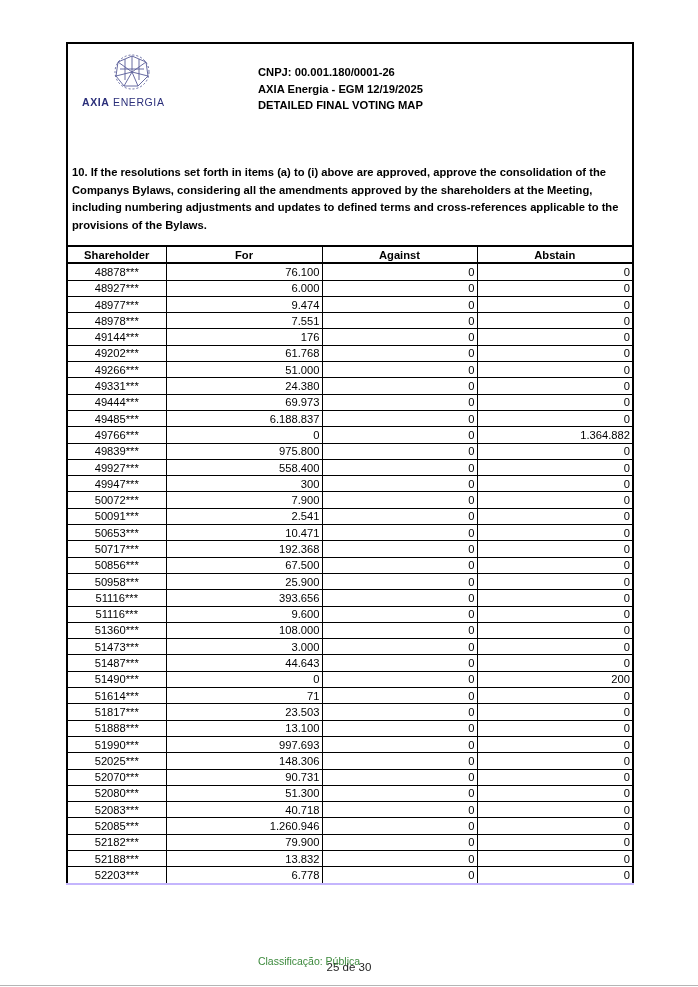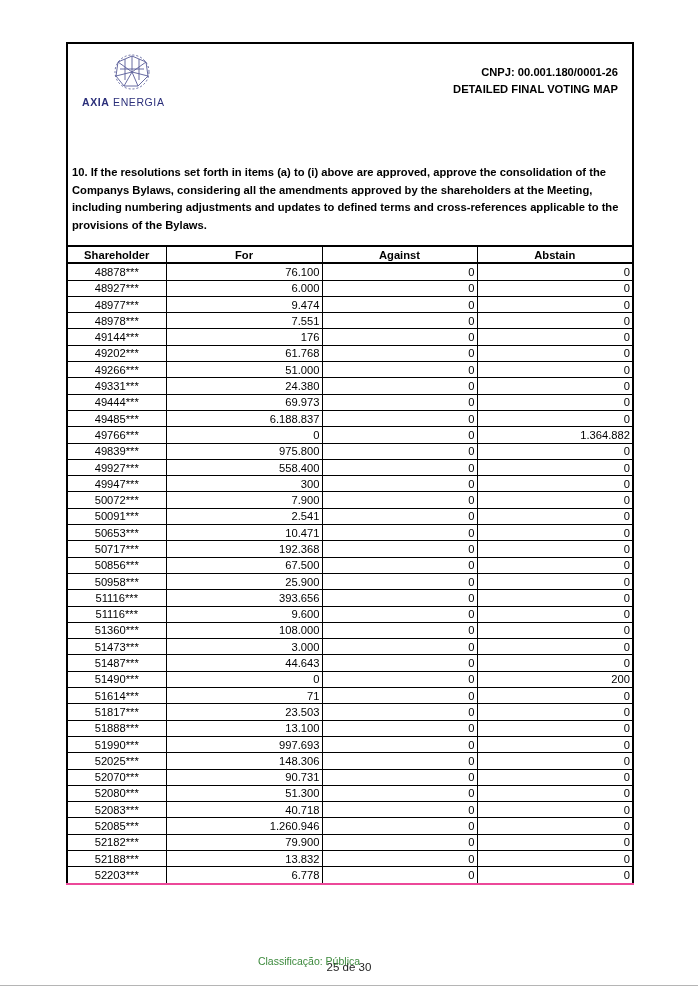--- a/index.html
+++ b/index.html
@@ -4,34 +4,34 @@
 <style>
   html, body { margin: 0; padding: 0; background: #ffffff; }
   body { width: 698px; height: 987px; position: relative; overflow: hidden;
          font-family: "Liberation Sans", "DejaVu Sans", sans-serif; color: #000; }
   .frame { position: absolute; left: 66px; top: 42px; width: 564px; height: 202px;
            border: 2px solid #000; border-bottom: none; }
   .logo { position: absolute; left: 14px; top: 8px; width: 100px; height: 60px; }
   .logo-text { position: absolute; left: 14px; top: 52px; font-size: 10.5px; letter-spacing: 0.6px;
                color: #2b2f7a; white-space: nowrap; }
   .logo-text b { font-weight: bold; }
-  .hdr { position: absolute; left: 190px; top: 20px; width: 360px; text-align: right;
+  .hdr { position: absolute; left: 190px; top: 20px; width: 360px; text-align: left;
          font-size: 11.2px; font-weight: bold; line-height: 16.5px; }
   .question { position: absolute; left: 4px; top: 120px; width: 556px; text-align: left;
               font-size: 11.2px; font-weight: bold; line-height: 17.5px; }
   table.grid { position: absolute; left: 66px; top: 245px; border-collapse: collapse;
                table-layout: fixed; width: 566px; }
   table.grid th, table.grid td { border: 1px solid #000; height: 15.3px; padding: 0 2px;
                font-size: 11.2px; line-height: 14px; white-space: nowrap; overflow: hidden; }
   table.grid th { font-weight: bold; text-align: center; border-top: 2px solid #000; border-bottom: 2px solid #000; }
   table.grid td.num { text-align: right; }
   table.grid td.id { text-align: left; }
   table.grid tr td:first-child, table.grid tr th:first-child { border-left: 2px solid #000; text-align: center; }
   table.grid tr td:last-child, table.grid tr th:last-child { border-right: 2px solid #000; }
-  table.grid tr:last-child td { border-bottom: 2px solid #ec4899; }
+  table.grid tr:last-child td { border-bottom: 2px solid #c4b5fd; }
   .pageno { position: absolute; left: 0; width: 698px; top: 961px; text-align: center;
             font-size: 11.5px; color: #222; }
   .classif { position: absolute; left: 0; width: 618px; top: 955px; text-align: center;
              font-size: 10.5px; color: #3d8a3d; }
   .bottomline { position: absolute; left: 0; top: 985px; width: 698px; height: 1px; background: #b5b5b5; }
 </style>
 </head>
 <body>
 
 <div class="frame">
@@ -39,20 +39,21 @@
     <g fill="none" stroke="#3a3f86" stroke-width="0.9" opacity="0.85">
       <circle cx="50" cy="20" r="17" stroke-dasharray="2 2"></circle>
       <path d="M36 10 L50 4 L64 10 L66 24 L56 34 L42 34 L34 24 Z"></path>
       <path d="M36 10 L50 20 L64 10 M34 24 L50 20 L66 24 M42 34 L50 20 L56 34 M50 4 L50 20"></path>
       <path d="M43 7 L43 28 M57 7 L57 28 M38 17 L62 17"></path>
     </g>
   </svg>
   <div class="logo-text"><b>AXIA</b> <span>ENERGIA</span></div>
   <div class="hdr">
     <div>CNPJ: 00.001.180/0001-26</div>
+    <div>AXIA Energia - EGM  12/19/2025</div>
     <div>DETAILED FINAL VOTING MAP</div>
   </div>
   <div class="question">10.  If the resolutions set forth in items (a) to (i) above are approved, approve the consolidation of the Companys Bylaws, considering all the amendments approved by the  shareholders at the Meeting, including numbering adjustments and updates to defined terms and cross-references applicable to the provisions of the Bylaws.</div>
 </div>
 
 <table class="grid">
   <colgroup>
     <col style="width:99px">
       <col style="width:156px">
       <col style="width:155px">

